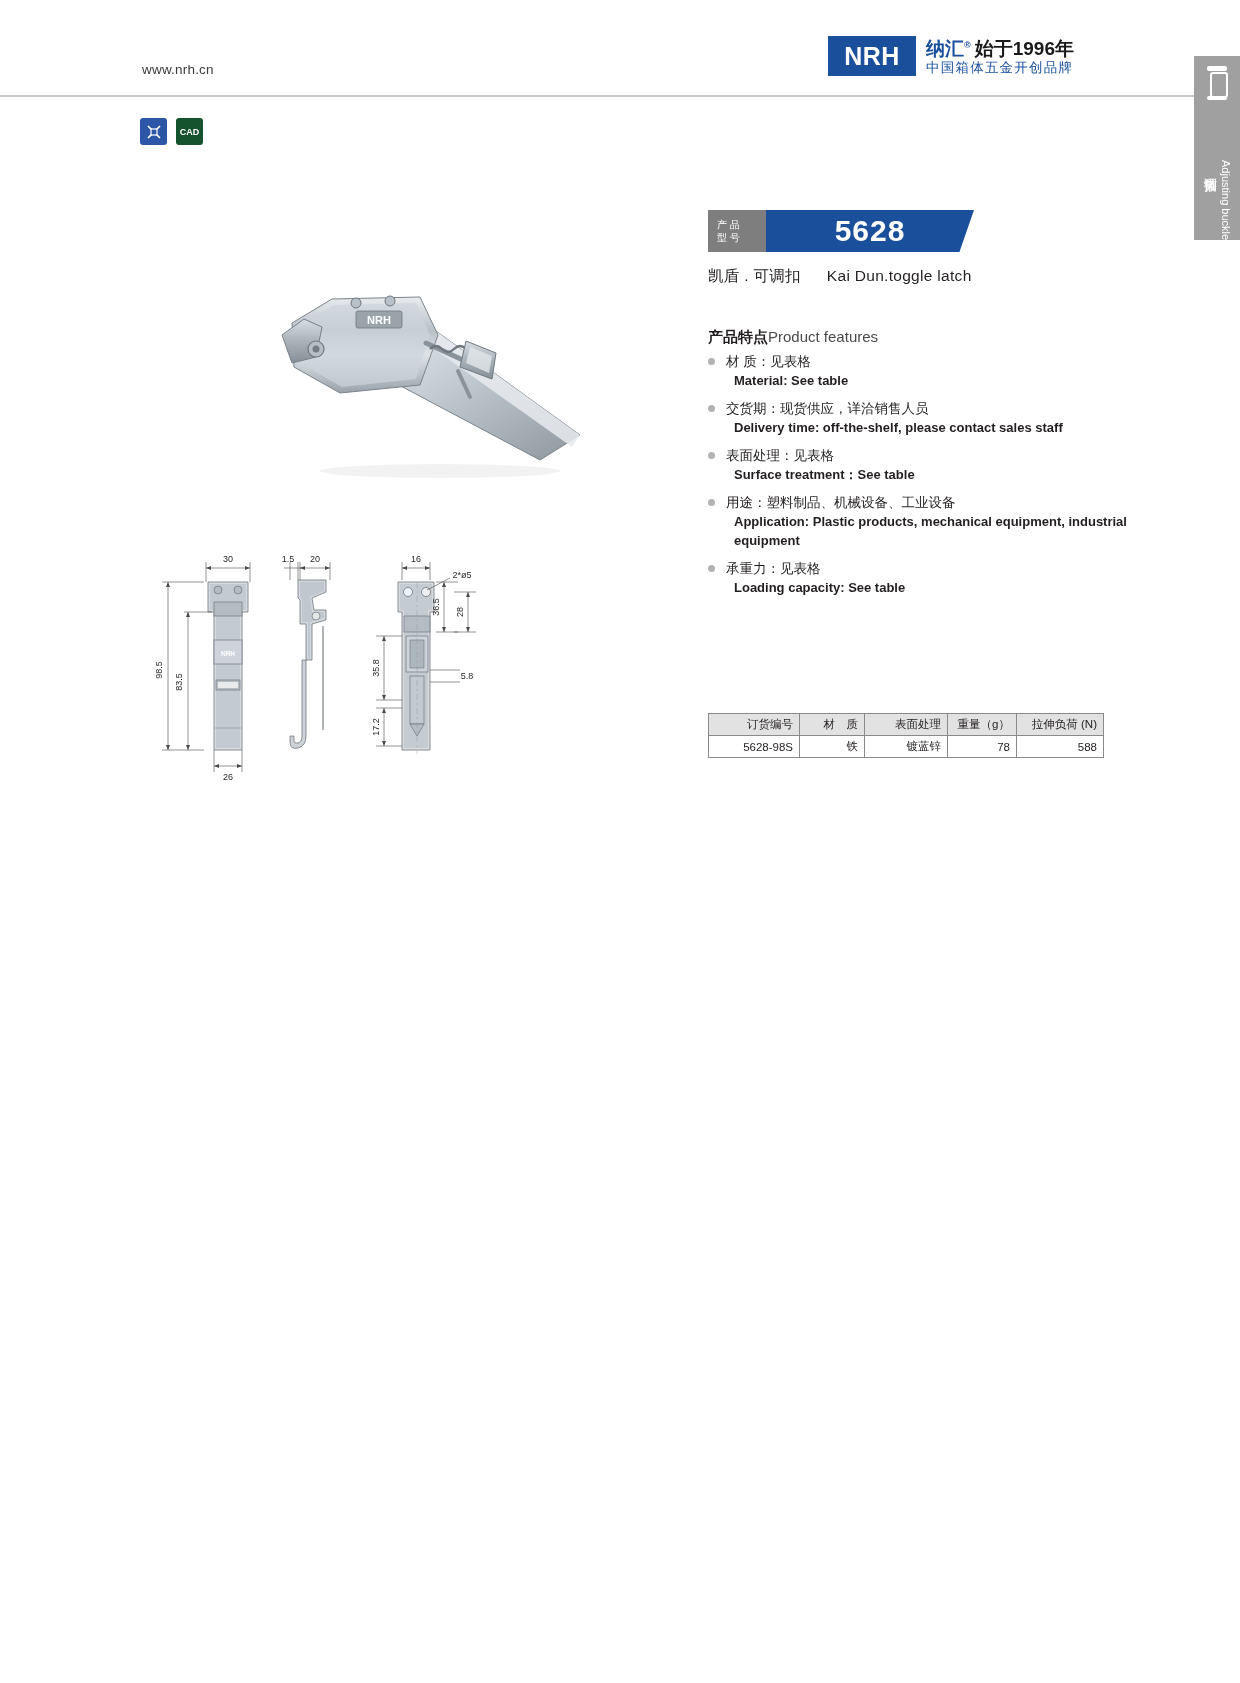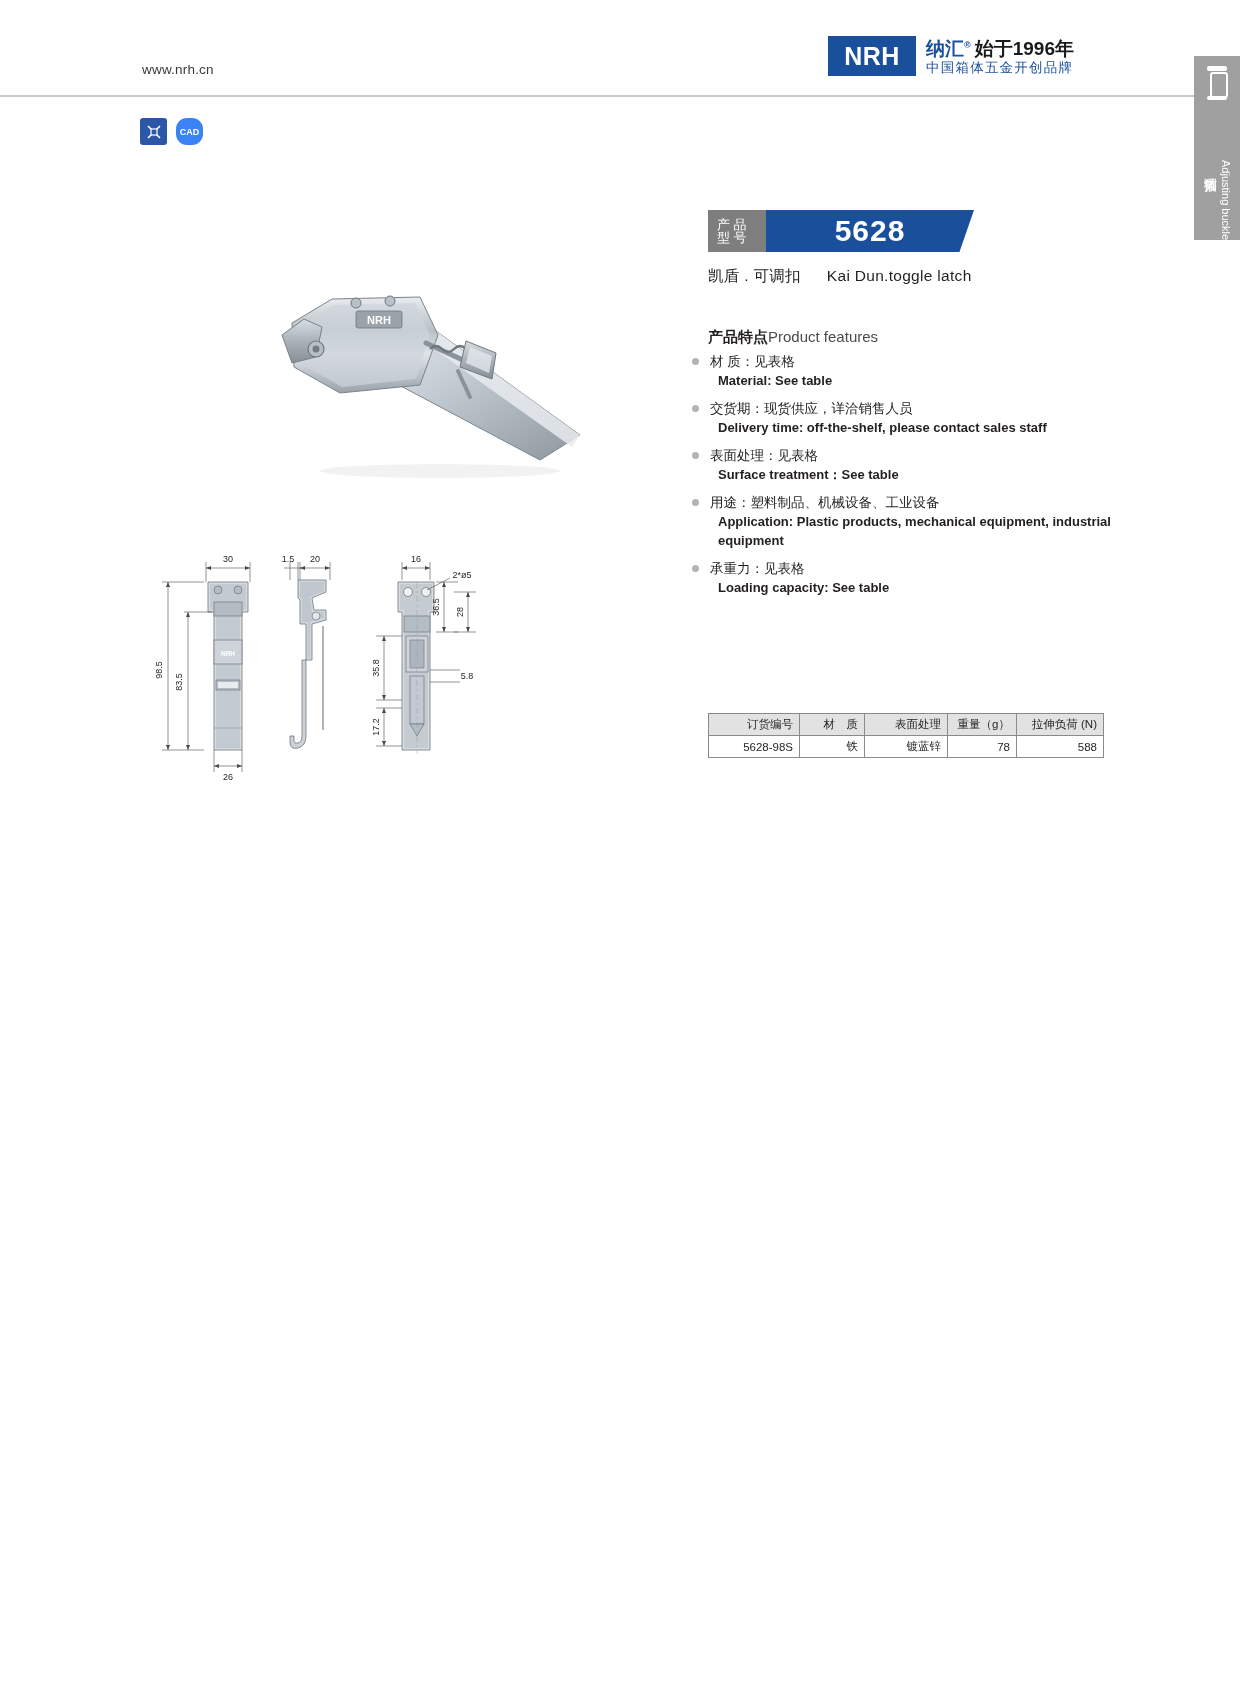--- a/index.html
+++ b/index.html
@@ -162,37 +162,37 @@
     height: 27px;
     border-radius: 3px;
     display: flex;
     align-items: center;
     justify-content: center;
     color: #ffffff;
     font-size: 9px;
     font-weight: bold;
   }
   .badge.blue { background: #2b57a6; }
-  .badge.red  { background: #3b82f6; border-radius: 11px; }
+  .badge.red  { background: #14532d; }
   .badge svg { display: block; }
 
   
   .model-row {
     position: absolute;
     left: 708px;
     top: 210px;
     display: flex;
     align-items: stretch;
     height: 42px;
   }
   .model-tag {
     width: 58px;
     background: #7e7e7e;
     color: #ffffff;
-    font-size: 13px;
+    font-size: 10px;
     line-height: 13px;
     display: flex;
     flex-direction: column;
     justify-content: center;
     padding-left: 9px;
     box-sizing: border-box;
     clip-path: polygon(0 0, 100% 0, 100% 100%, 0 100%);
   }
   .model-number {
     width: 208px;
@@ -228,21 +228,21 @@
   .features-head .cn {
     font-weight: bold;
     color: #231f20;
   }
   .features-head .en {
     color: #4a4a4a;
     margin-left: 0;
   }
   .features {
     position: absolute;
-    left: 692px;
+    left: 708px;
     top: 352px;
     width: 420px;
   }
   .feature {
     position: relative;
     margin-bottom: 9px;
     padding-left: 18px;
   }
   .feature .dot {
     position: absolute;

